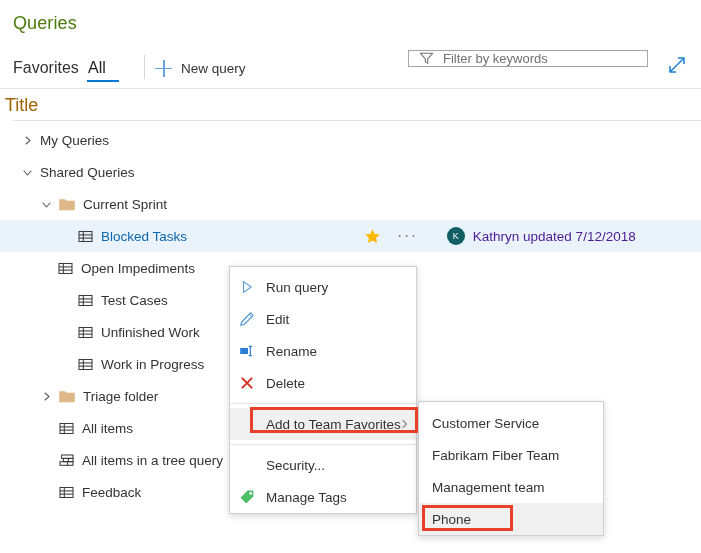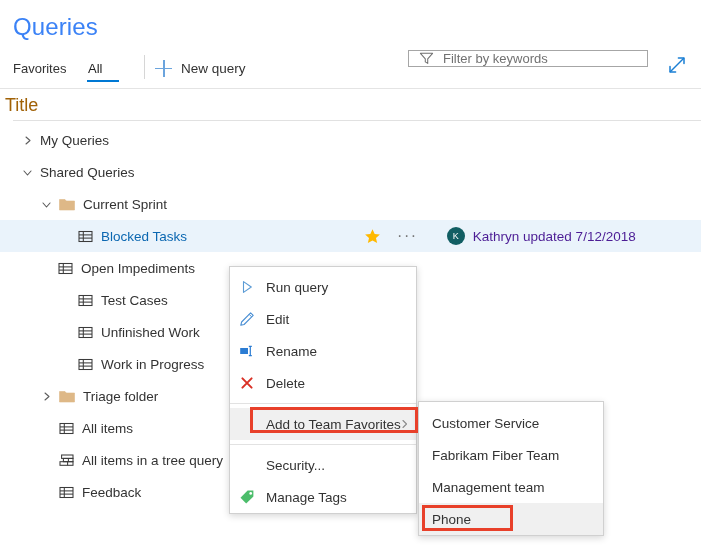--- a/index.html
+++ b/index.html
@@ -15,41 +15,41 @@
     font-family: "Liberation Sans", sans-serif;
     color: #333333;
     -webkit-font-smoothing: antialiased;
   }
 
   
   .page-title {
     position: absolute;
     left: 13px;
     top: 13px;
-    font-size: 24px;
+    font-size: 18px;
     font-weight: 400;
-    color: #3b82f6;
+    color: #4d7c0f;
     letter-spacing: 0.1px;
   }
 
   
   .toolbar {
     position: absolute;
     left: 0;
     top: 48px;
     width: 701px;
     height: 40px;
   }
   .pivot {
     position: absolute;
     top: 0;
     height: 40px;
     display: flex;
     align-items: center;
-    font-size: 13px;
+    font-size: 16px;
     color: #333333;
     cursor: pointer;
   }
   .pivot-favorites { left: 13px; }
   .pivot-all { left: 88px; }
   .pivot-all .pivot-label { color: #1f1f1f; }
   .pivot-underline {
     position: absolute;
     left: 87px;
     top: 80px;

